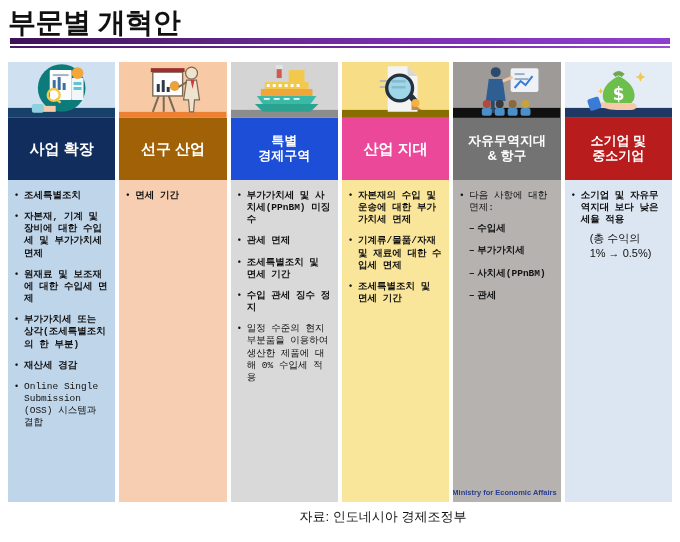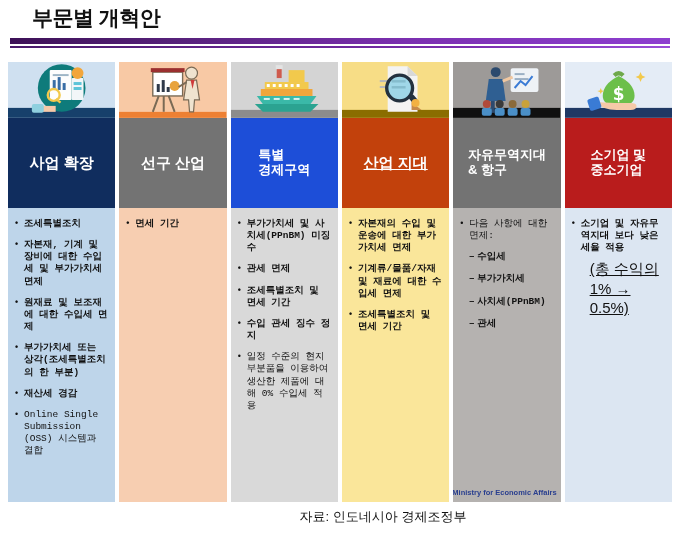--- a/index.html
+++ b/index.html
@@ -8,23 +8,22 @@
     background:#ffffff;
     font-family:"Liberation Sans","DejaVu Sans",sans-serif;
     overflow:hidden;
     position:relative;
   }
   .slide{position:relative;width:680px;height:542px;}
 
   
   .title{
     position:absolute;left:8px;top:4px;
-    font-size:21px;font-weight:bold;color:#111111;
+    font-size:28px;font-weight:bold;color:#111111;
     letter-spacing:-0.5px;
-    margin-left:24px;
   }
   .rule-wrap{position:absolute;left:10px;top:38px;width:660px;}
   .rule-a{
     height:6px;width:100%;
     background:linear-gradient(90deg,#3d1157 0%,#56217a 25%,#7b2fb0 60%,#8e3fd0 100%);
   }
   .rule-b{
     margin-top:2px;height:2px;width:100%;
     background:linear-gradient(90deg,#4a1a6b 0%,#7b2fb0 70%,#9a4fd8 100%);
   }
@@ -43,24 +42,24 @@
   }
   .icon-band{
     height:56px;
     position:relative;
     overflow:hidden;
     display:flex;align-items:center;justify-content:center;
   }
   .head{
     min-height:58px;
     display:flex;align-items:center;justify-content:center;
-    text-align:left;
+    text-align:center;
     color:#ffffff;font-weight:bold;
     font-size:15px;line-height:1.12;
-    padding:16px 2px;
+    padding:2px 2px;
   }
   .head.small{font-size:13px;}
   .body{
     flex:1 1 auto;
     padding:10px 7px 6px 7px;
     position:relative;
     overflow:hidden;
   }
   .bullet{
     display:flex;
@@ -71,22 +70,22 @@
   }
   .bullet .dot{
     width:9px;flex:0 0 9px;
     font-size:9px;line-height:1.3;
   }
   .bullet .txt{flex:1 1 auto;font-family:Liberation Mono, monospace;}
   .bullet.b{font-weight:bold;}
   .bullet.sub{margin-left:9px;margin-bottom:10px;font-weight:bold;}
   .bullet.sub .dot{width:8px;flex:0 0 8px;}
   .note{
-    font-size:15px;line-height:1.3;
-    margin:-4px 0 16px 18px;color:#111111;text-decoration:underline;
+    font-size:11px;line-height:1.3;
+    margin:-4px 0 16px 18px;color:#111111;
   }
   .source{
     position:absolute;right:4px;bottom:5px;
     white-space:nowrap;
     font-size:7.5px;font-weight:bold;
     color:#2a3f8f;
   }
 
   
   .caption{
@@ -171,21 +170,21 @@
           <rect x="43" y="18" width="3" height="12" fill="#2f3a4a"></rect>
           <rect x="48" y="25" width="3" height="5" fill="#2f3a4a"></rect>
           <circle cx="56" cy="24" r="5" fill="#e8a33d"></circle>
           <path d="M40 34 L34 50 M50 34 L56 50 M45 34 V50" stroke="#7a6a55" stroke-width="2" fill="none"></path>
           <circle cx="73" cy="11" r="6" fill="#efe3cf" stroke="#7a6a55" stroke-width="1.2"></circle>
           <path d="M68 18 h10 l3 20 h-5 l-1 12 h-4 l-1 -12 h-5 z" fill="#efe3cf" stroke="#7a6a55" stroke-width="1.2"></path>
           <path d="M72 18 l2 9 l2 -9" fill="#cf3b3b"></path>
           <path d="M68 20 L60 25" stroke="#7a6a55" stroke-width="2" fill="none"></path>
         </svg>
       </div>
-      <div class="head" style="background:#737373;">선구 산업</div>
+      <div class="head" style="background:#a16207;">선구 산업</div>
       <div class="body" style="background:#f7ceb1;">
         <div class="bullet b">
             <span class="dot">•</span>
             <span class="txt">면세 기간</span>
           </div>
       </div>
     </div>
 
     <div class="col">
       <div class="icon-band" style="background:#d4d4d4;">
@@ -246,21 +245,21 @@
           <rect x="38" y="24" width="8" height="2" fill="#b9b9b9"></rect>
           <rect x="50" y="18" width="14" height="2.5" fill="#b9b9b9"></rect>
           <rect x="50" y="24" width="14" height="2.5" fill="#b9b9b9"></rect>
           <circle cx="58" cy="26" r="13" fill="#5bc0de" opacity="0.55"></circle>
           <circle cx="58" cy="26" r="13" fill="none" stroke="#23313f" stroke-width="3.4"></circle>
           <rect x="66" y="35" width="6" height="10" rx="3" transform="rotate(-40 66 35)" fill="#23313f"></rect>
           <path d="M70 40 l10 8 h-10 z" fill="#c78a4a"></path>
           <circle cx="74" cy="41" r="4" fill="#f2b142"></circle>
         </svg>
       </div>
-      <div class="head" style="background:#c2410c;text-decoration:underline;">산업 지대</div>
+      <div class="head" style="background:#ec4899;">산업 지대</div>
       <div class="body" style="background:#fae69a;">
         <div class="bullet b">
             <span class="dot">•</span>
             <span class="txt">자본재의 수입 및 운송에 대한 부가가치세 면제</span>
           </div>
         <div class="bullet b">
             <span class="dot">•</span>
             <span class="txt">기계류/물품/자재 및 재료에 대한 수입세 면제</span>
           </div>
         <div class="bullet b">

